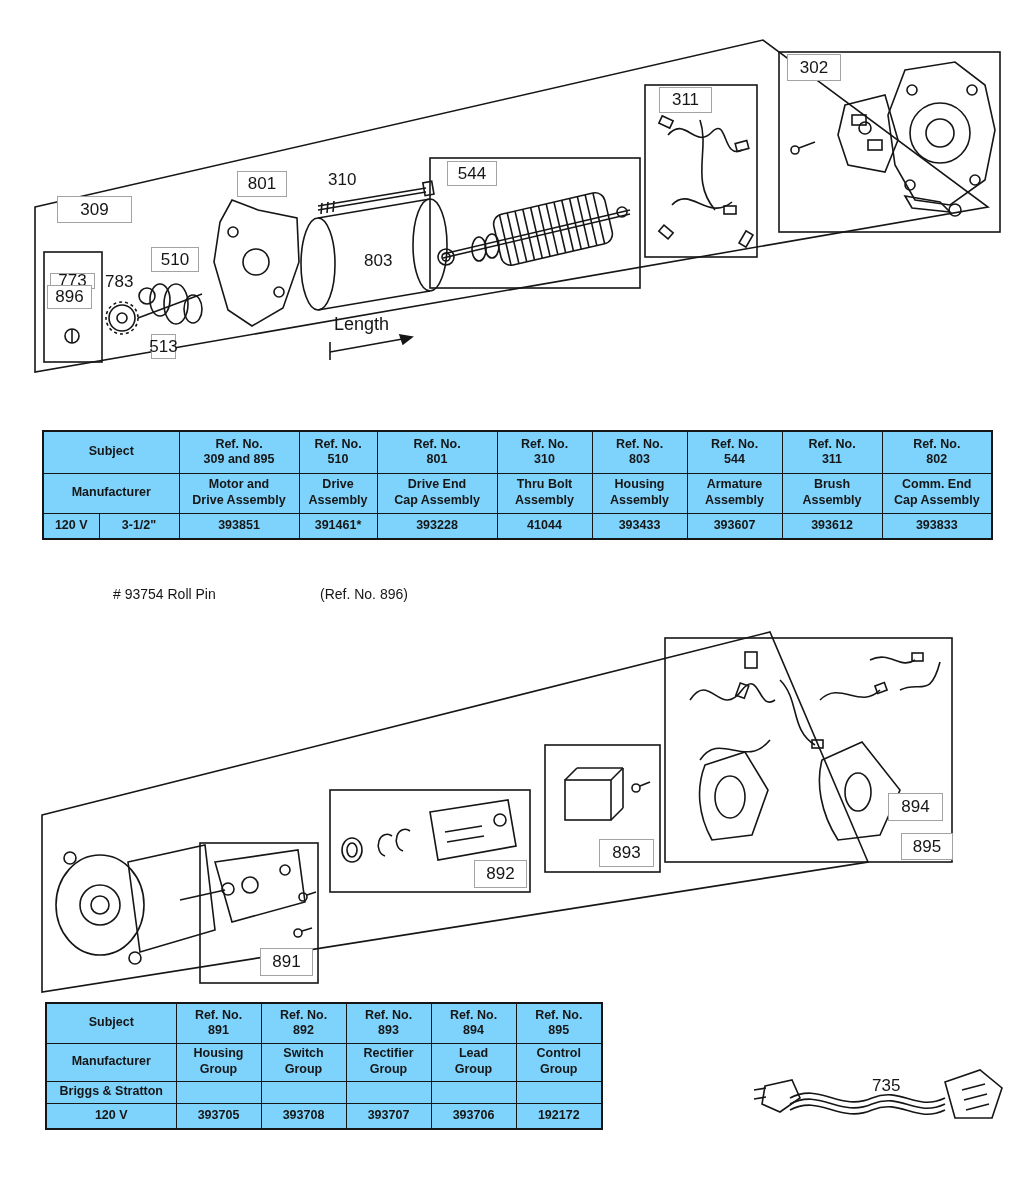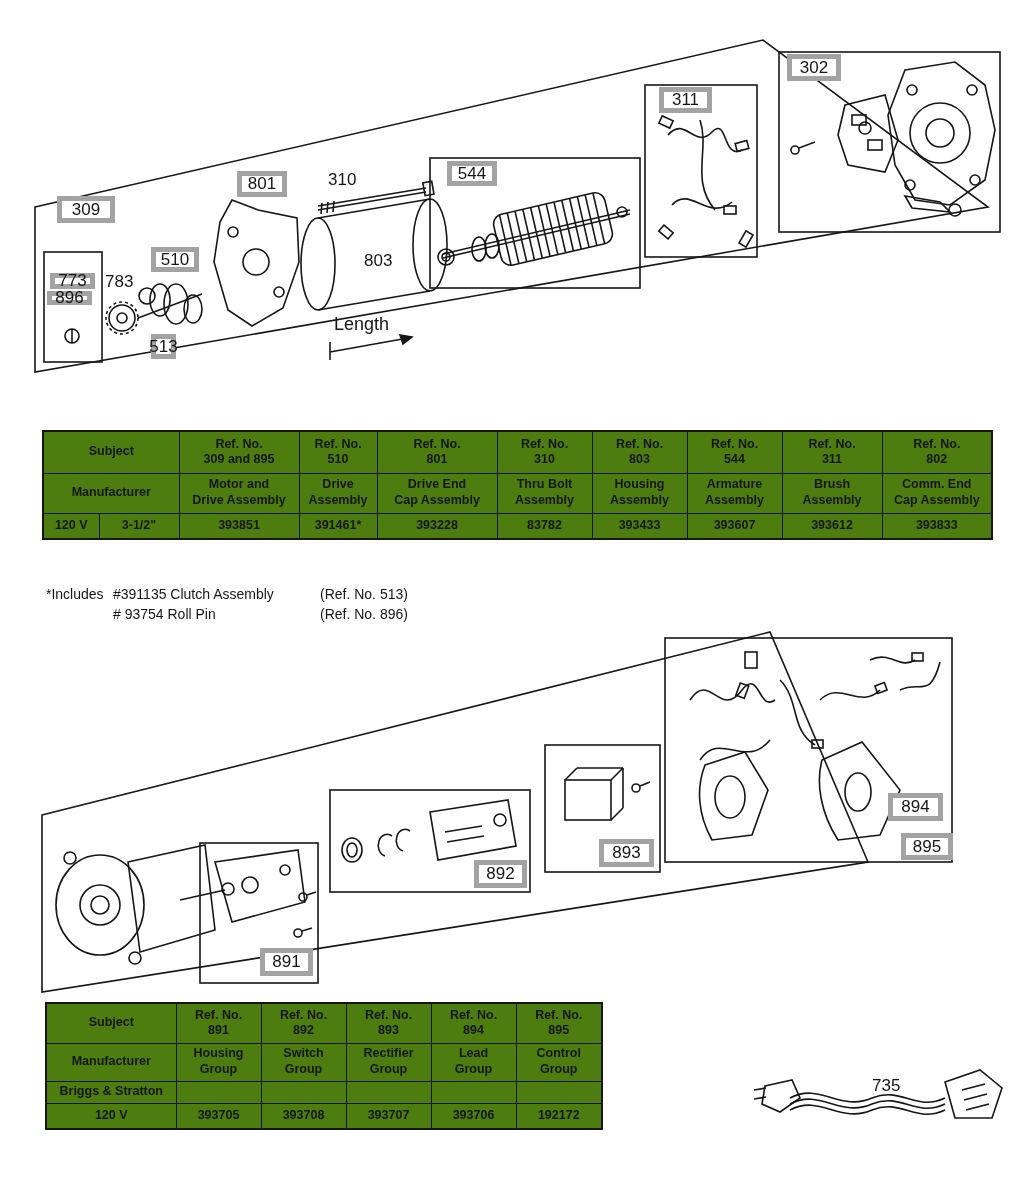--- a/index.html
+++ b/index.html
@@ -3,26 +3,26 @@
 <meta charset="utf-8">
 <style>
   html,body{margin:0;padding:0;background:#e8e8e8;}
   .page{
     position:relative;width:1028px;height:1200px;background:#ffffff;
     font-family:"Liberation Sans", sans-serif;color:#161616;overflow:hidden;
     margin:0 auto;
   }
   svg{position:absolute;left:0;top:0;}
   .plabel{
-    position:absolute;border:5px solid #a3a3a3;background:#ffffff;
+    position:absolute;border:1px solid #a3a3a3;background:#ffffff;
     display:flex;align-items:center;justify-content:center;
     font-size:17px;color:#161616;box-sizing:border-box;
   }
   .ptext{position:absolute;font-size:17px;color:#161616;background:transparent;}
-  table{border-collapse:collapse;position:absolute;table-layout:fixed;background:#4d7c0f;}
+  table{border-collapse:collapse;position:absolute;table-layout:fixed;background:#7dd3fc;}
   .t1{left:42px;top:430px;width:949px;border:2.5px solid #161616;font-weight:bold;}
   .t2{left:45px;top:1002px;width:556px;border:2.5px solid #161616;font-weight:bold;}
   td{border:1.6px solid #161616;text-align:center;vertical-align:middle;
      padding:1px 2px;font-size:12.5px;line-height:1.25;color:#161616;}
   .pre{white-space:pre-line;}
   .t1 .r1{height:42px}.t1 .r2{height:40px}.t1 .r3{height:36px}.t1 .r4{height:26px}
   .t2 .r1{height:40px}.t2 .r2{height:38px}.t2 .r3{height:22px}.t2 .r4{height:26px}
   .footnotes{position:absolute;left:46px;top:584px;font-size:14px;color:#161616;}
   .fn-line{display:flex;line-height:20px;}
   .fn-prefix{width:67px;}
@@ -221,23 +221,23 @@
         <line x1="754" y1="1090" x2="766" y2="1088"></line>
         <line x1="754" y1="1099" x2="766" y2="1097"></line>
         <path d="M945,1082 L980,1070 L1002,1088 L992,1118 L955,1118 Z"></path>
         <line x1="962" y1="1090" x2="985" y2="1084"></line>
         <line x1="964" y1="1100" x2="987" y2="1094"></line>
         <line x1="966" y1="1110" x2="989" y2="1104"></line>
       </g>
     </g>
   </svg>
 
-  <div class="plabel" style="left:57px;top:196px;width:58px;height:27px">309</div>
+  <div class="plabel" style="left:57px;top:196px;width:75px;height:27px">309</div>
   <div class="plabel" style="left:50px;top:273px;width:45px;height:16px">773</div>
-  <div class="plabel" style="left:47px;top:291px;width:45px;height:14px">896</div>
+  <div class="plabel" style="left:47px;top:285px;width:45px;height:24px">896</div>
   <div class="ptext" style="left:105px;top:272px">783</div>
   <div class="plabel" style="left:151px;top:247px;width:48px;height:25px">510</div>
   <div class="plabel" style="left:151px;top:334px;width:25px;height:25px">513</div>
   <div class="plabel" style="left:237px;top:171px;width:50px;height:26px">801</div>
   <div class="ptext" style="left:328px;top:170px">310</div>
   <div class="ptext" style="left:364px;top:251px">803</div>
   <div class="ptext" style="left:334px;top:314px;font-size:18px">Length</div>
   <div class="plabel" style="left:447px;top:161px;width:50px;height:25px">544</div>
   <div class="plabel" style="left:659px;top:87px;width:53px;height:26px">311</div>
   <div class="plabel" style="left:787px;top:54px;width:54px;height:27px">302</div>
@@ -300,35 +300,30 @@
 Assembly</td>
       <td class="pre">Comm. End
 Cap Assembly</td>
     </tr>
     <tr class="r4">
       <td>120 V</td>
       <td>3-1/2"</td>
       <td>393851</td>
       <td>391461*</td>
       <td>393228</td>
-      <td>83782</td>
+      <td>41044</td>
       <td>393433</td>
       <td>393607</td>
       <td>393612</td>
       <td>393833</td>
     </tr>
   </tbody>
     </table>
 
   <div class="footnotes">
-    <div class="fn-line">
-      <span class="fn-prefix">*Includes</span>
-      <span class="fn-desc">#391135 Clutch Assembly</span>
-      <span class="fn-ref">(Ref. No. 513)</span>
-    </div>
     <div class="fn-line">
       <span class="fn-prefix"></span>
       <span class="fn-desc"># 93754 Roll Pin</span>
       <span class="fn-ref">(Ref. No. 896)</span>
     </div>
   </div>
 
   <table class="t2">
     <colgroup>
       <col style="width:130px">

